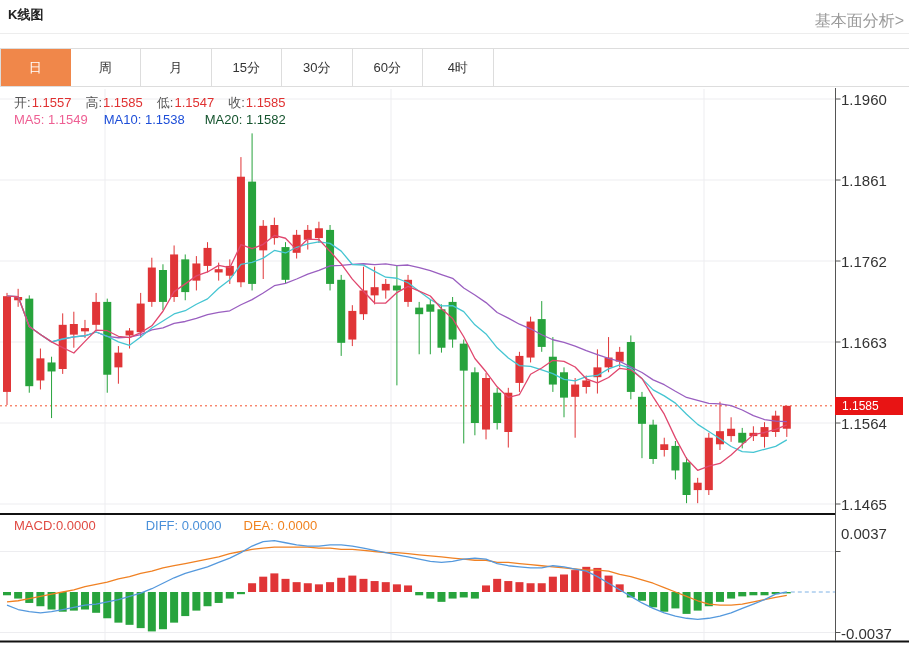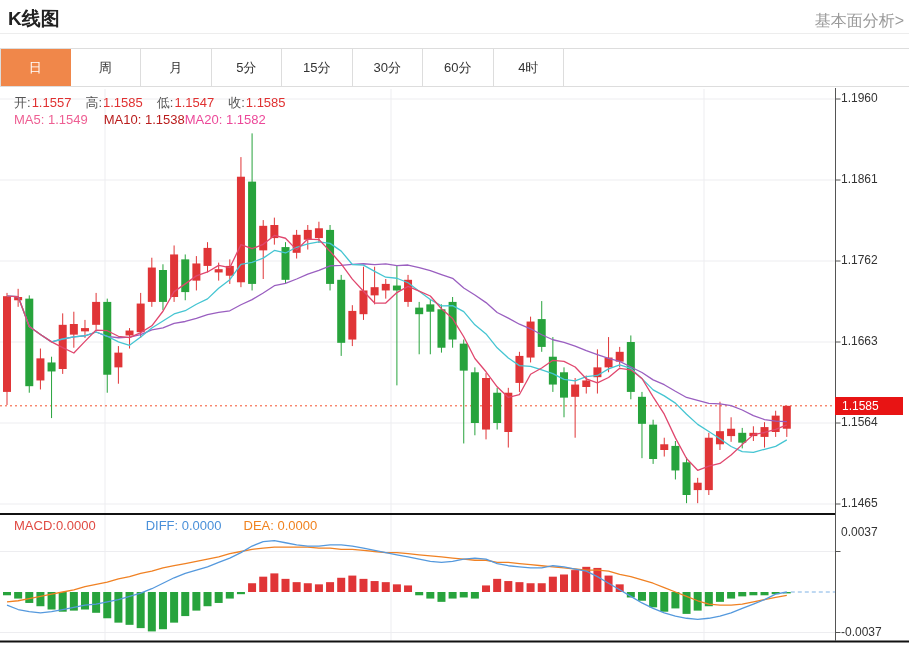--- a/index.html
+++ b/index.html
@@ -1,61 +1,60 @@
 <!DOCTYPE html>
 <html><head>
 <meta charset="utf-8">
 <style>
   html,body{margin:0;padding:0;background:#fff;}
   body{width:909px;height:645px;position:relative;overflow:hidden;
        font-family:"Liberation Sans",sans-serif;-webkit-font-smoothing:antialiased;}
-  .page-title{position:absolute;left:8px;top:6px;font-size:19px;font-weight:bold;color:#222;}
+  .page-title{position:absolute;left:8px;top:6px;font-size:13px;font-weight:bold;color:#222;}
   .fund-link{position:absolute;right:5px;top:11px;font-size:16px;color:#999;text-decoration:none;cursor:pointer;}
   .title-divider{position:absolute;left:0;top:33px;width:909px;height:1px;background:#ededed;}
 
   .tab-strip{position:absolute;left:0;top:48px;width:909px;height:39px;box-sizing:border-box;
              border-top:1px solid #ddd;border-bottom:1px solid #ddd;display:flex;}
   .tab{width:70.5px;box-sizing:border-box;border-right:1px solid #ddd;display:flex;
        align-items:center;justify-content:center;font-size:13px;color:#333;cursor:pointer;background:#fff;}
   .tab:first-child{border-left:1px solid #ddd;}
   .tab.active{background:#f0874a;color:#fff;border-right-color:#f0874a;}
   .tab-filler{flex:1;}
 
   .chart-area{position:absolute;left:0;top:88px;width:907px;height:557px;}
   #chart-svg{position:absolute;left:0;top:0;}
 
   .legend{position:absolute;left:14px;font-size:13px;white-space:nowrap;z-index:3;}
   .legend .lbl{color:#555;margin-right:1px;}
   .legend .val{color:#e03131;margin-right:14px;}
   .legend-ohlc{top:6px;}
   .legend-ma{top:24px;}
   .ma5{color:#ee5f93;margin-right:16px;text-align:right;}
-  .ma10{color:#b91c1c;margin-right:0;}
-  .ma20{color:#ec4899;}
+  .ma10{color:#1d4ed8;margin-right:20px;}
+  .ma20{color:#14532d;}
   .legend-macd{top:430px;}
   .macd-l{color:#e04a42;margin-right:22px;}
   .diff-l{color:#4a90d9;margin-right:22px;padding-left:28px;}
   .dea-l{color:#f0821e;text-align:center;}
 
-  .axis-label{position:absolute;left:841px;font-size:12px;color:#333;}
+  .axis-label{position:absolute;left:841px;font-size:15px;color:#333;}
   .price-badge{position:absolute;left:835px;top:309px;width:61px;height:18px;line-height:18px;
                padding-left:7px;background:#e81414;color:#fff;font-size:12px;z-index:4;}
 </style>
 </head>
 <body>
 
 <div class="page-title">K线图</div>
 <a class="fund-link">基本面分析&gt;</a>
 <div class="title-divider"></div>
 
 <div class="tab-strip" id="tab-strip">
     <div class="tab active">日</div>
     <div class="tab">周</div>
     <div class="tab">月</div>
-    <div class="tab">5分</div>
     <div class="tab">15分</div>
     <div class="tab">30分</div>
     <div class="tab">60分</div>
     <div class="tab">4时</div>
     <div class="tab-filler"></div>
   </div>
 
 <div class="chart-area">
   <svg id="chart-svg" width="909" height="557" viewBox="0 88 909 557">
       <line x1="105" y1="89" x2="105" y2="641" stroke="#ededf0" stroke-width="1"></line>

